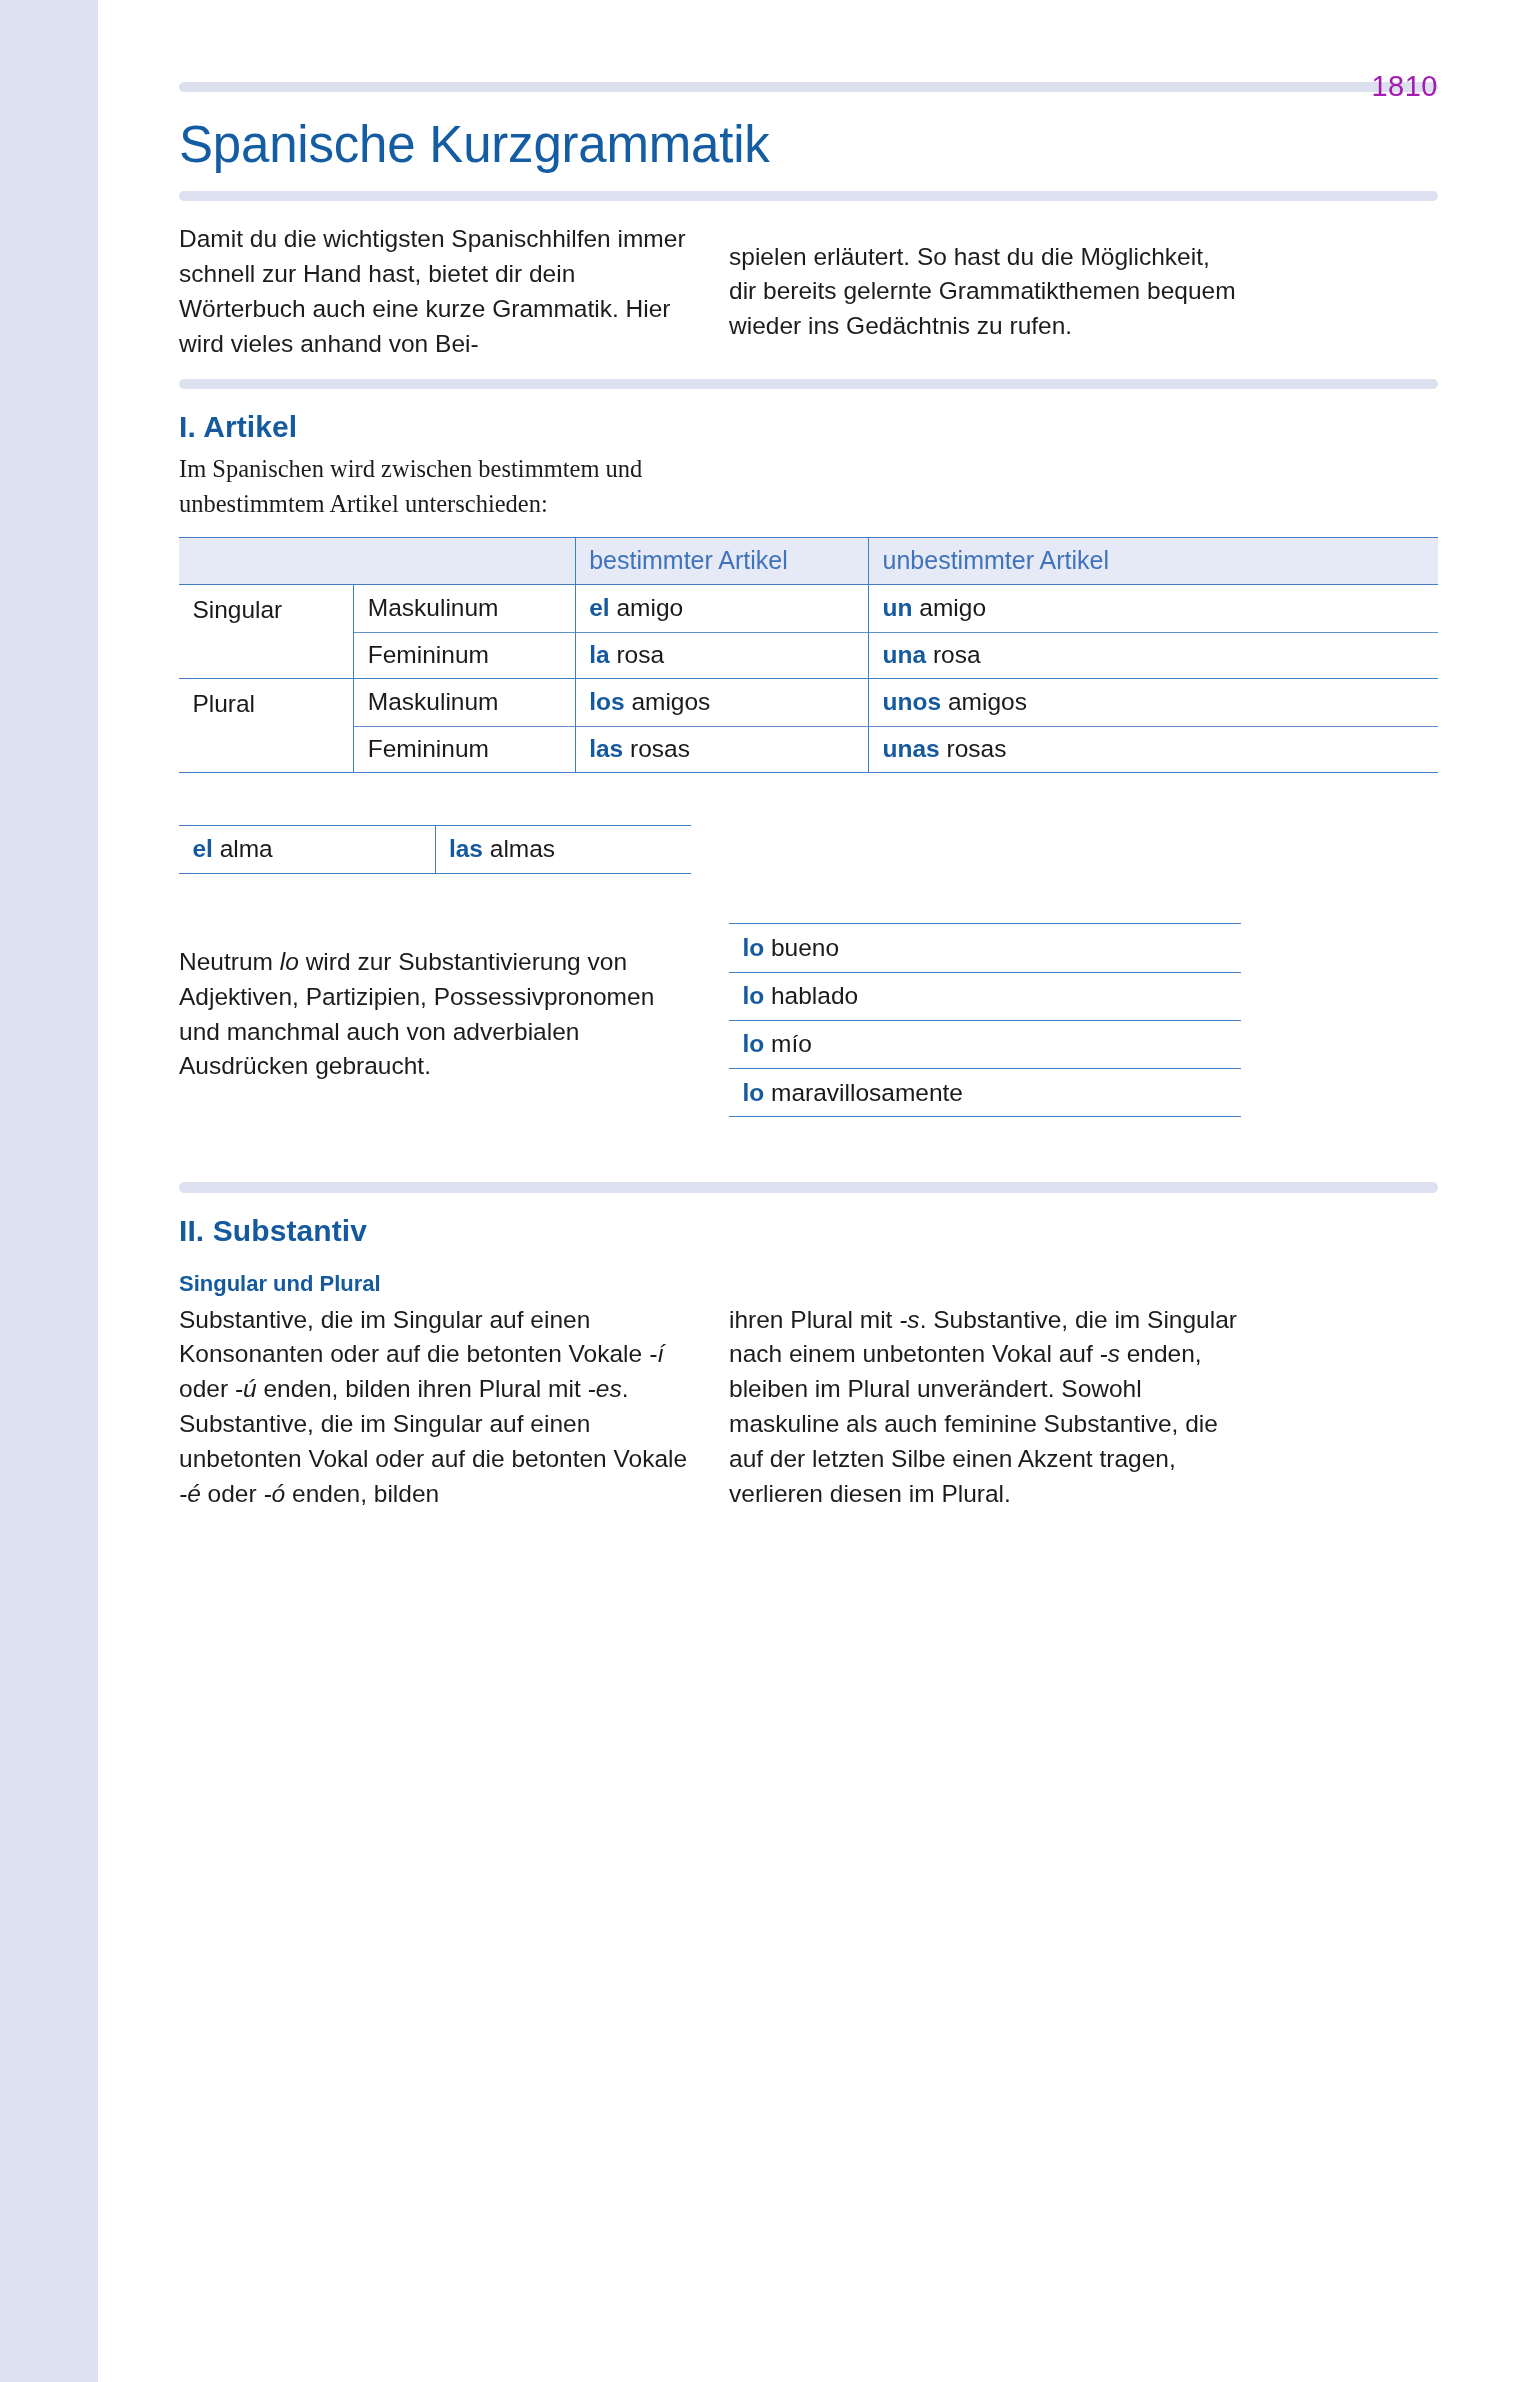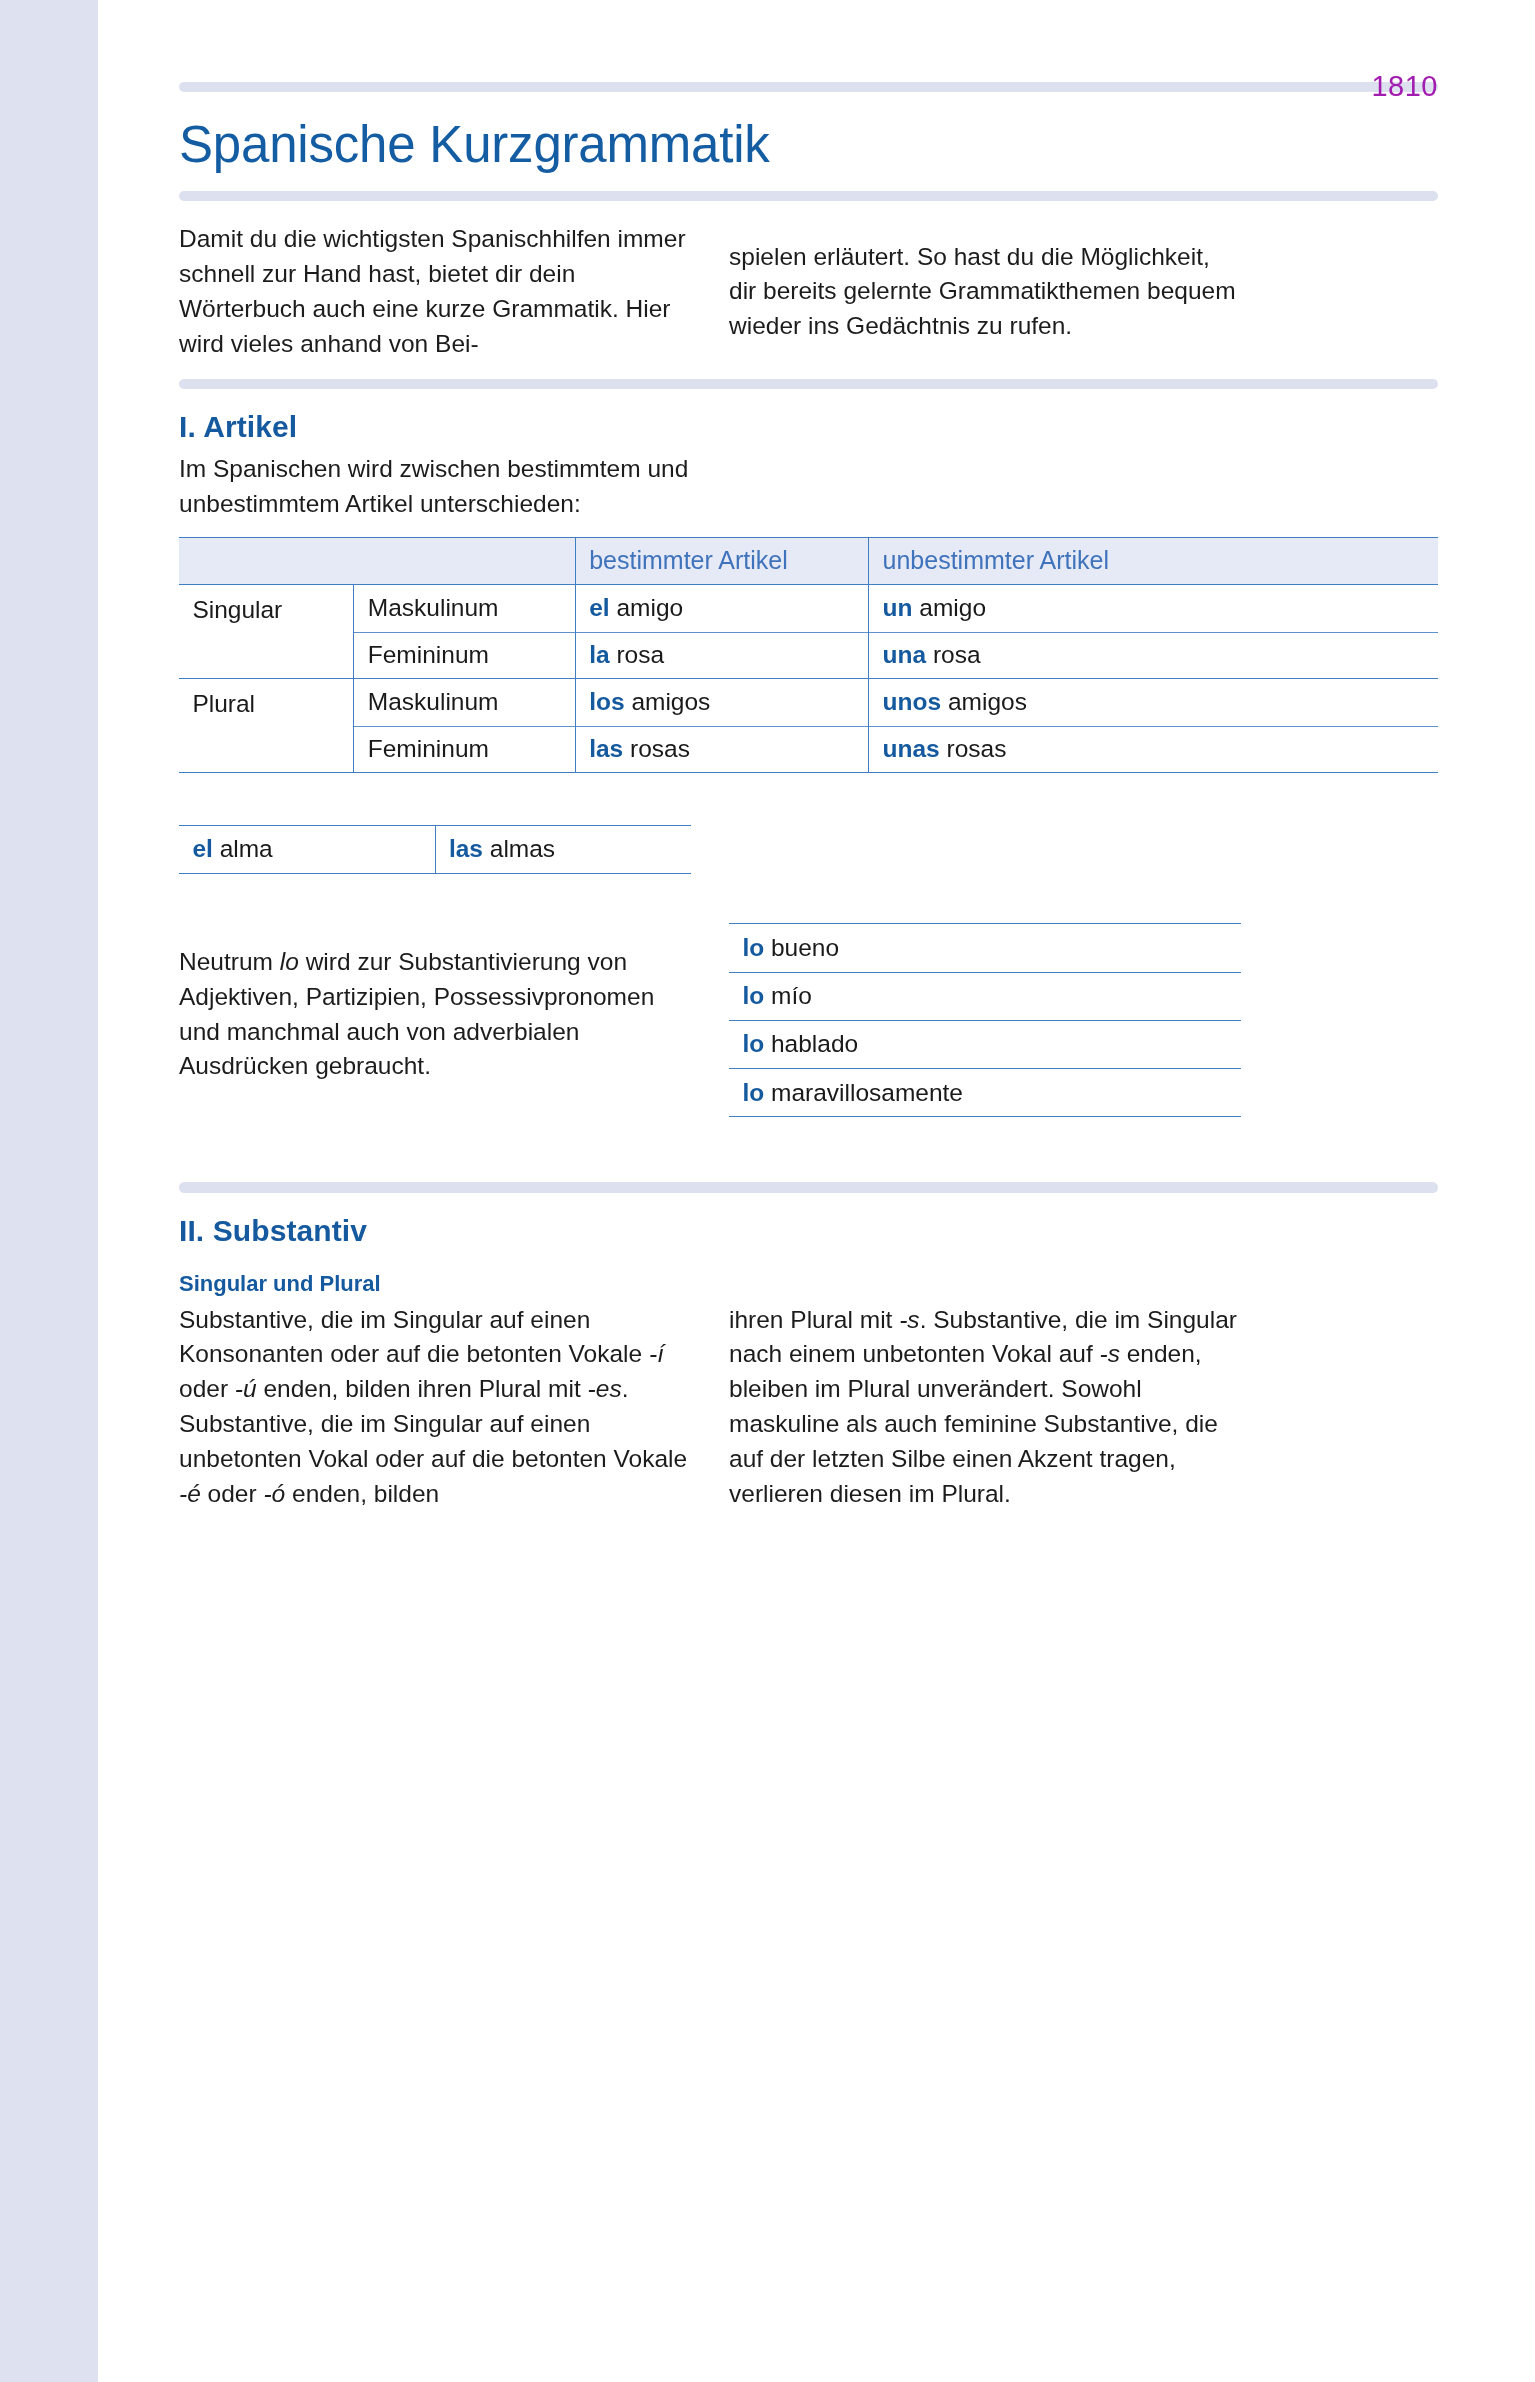--- a/index.html
+++ b/index.html
@@ -207,21 +207,21 @@
       </div>
       <div class="col">
         <p class="body">spielen erläutert. So hast du die Möglichkeit, dir bereits gelernte Grammatikthemen bequem wieder ins Gedächtnis zu rufen.</p>
       </div>
     </div>
 
     <div class="rule mid-rule"></div>
 
     <h3 class="section">I. Artikel</h3>
 
-    <div class="twocol" style="margin-top:0;">
+    <div class="twocol" style="margin-top:0;font-family:Liberation Serif, serif;">
       <div class="col">
         <p class="body">Im Spanischen wird zwischen bestimmtem und unbestimmtem Artikel unterschieden:</p>
       </div>
       <div class="col"></div>
     </div>
 
     <table class="grid art-table">
       <tbody>
           <tr class="head">
         <th class="hdr-blank c0"></th>
@@ -277,24 +277,24 @@
       <div class="col">
         <p class="body"><span>Neutrum </span><em>lo</em><span> wird zur Substantivierung von Adjektiven, Partizipien, Possessivpronomen und manchmal auch von adverbialen Ausdrücken gebraucht.</span></p>
       </div>
       <div class="col">
         <table class="ex" style="margin-top:11.5px;">
           <tbody>
               <tr>
             <td><span class="art">lo</span> <span>bueno</span></td>
           </tr>
           <tr>
+            <td><span class="art">lo</span> <span>hablado</span></td>
+          </tr>
+          <tr>
             <td><span class="art">lo</span> <span>mío</span></td>
-          </tr>
-          <tr>
-            <td><span class="art">lo</span> <span>hablado</span></td>
           </tr>
           <tr>
             <td><span class="art">lo</span> <span>maravillosamente</span></td>
           </tr>
         </tbody>
           </table>
       </div>
     </div>
 
     <div class="spacer-sec"></div>

